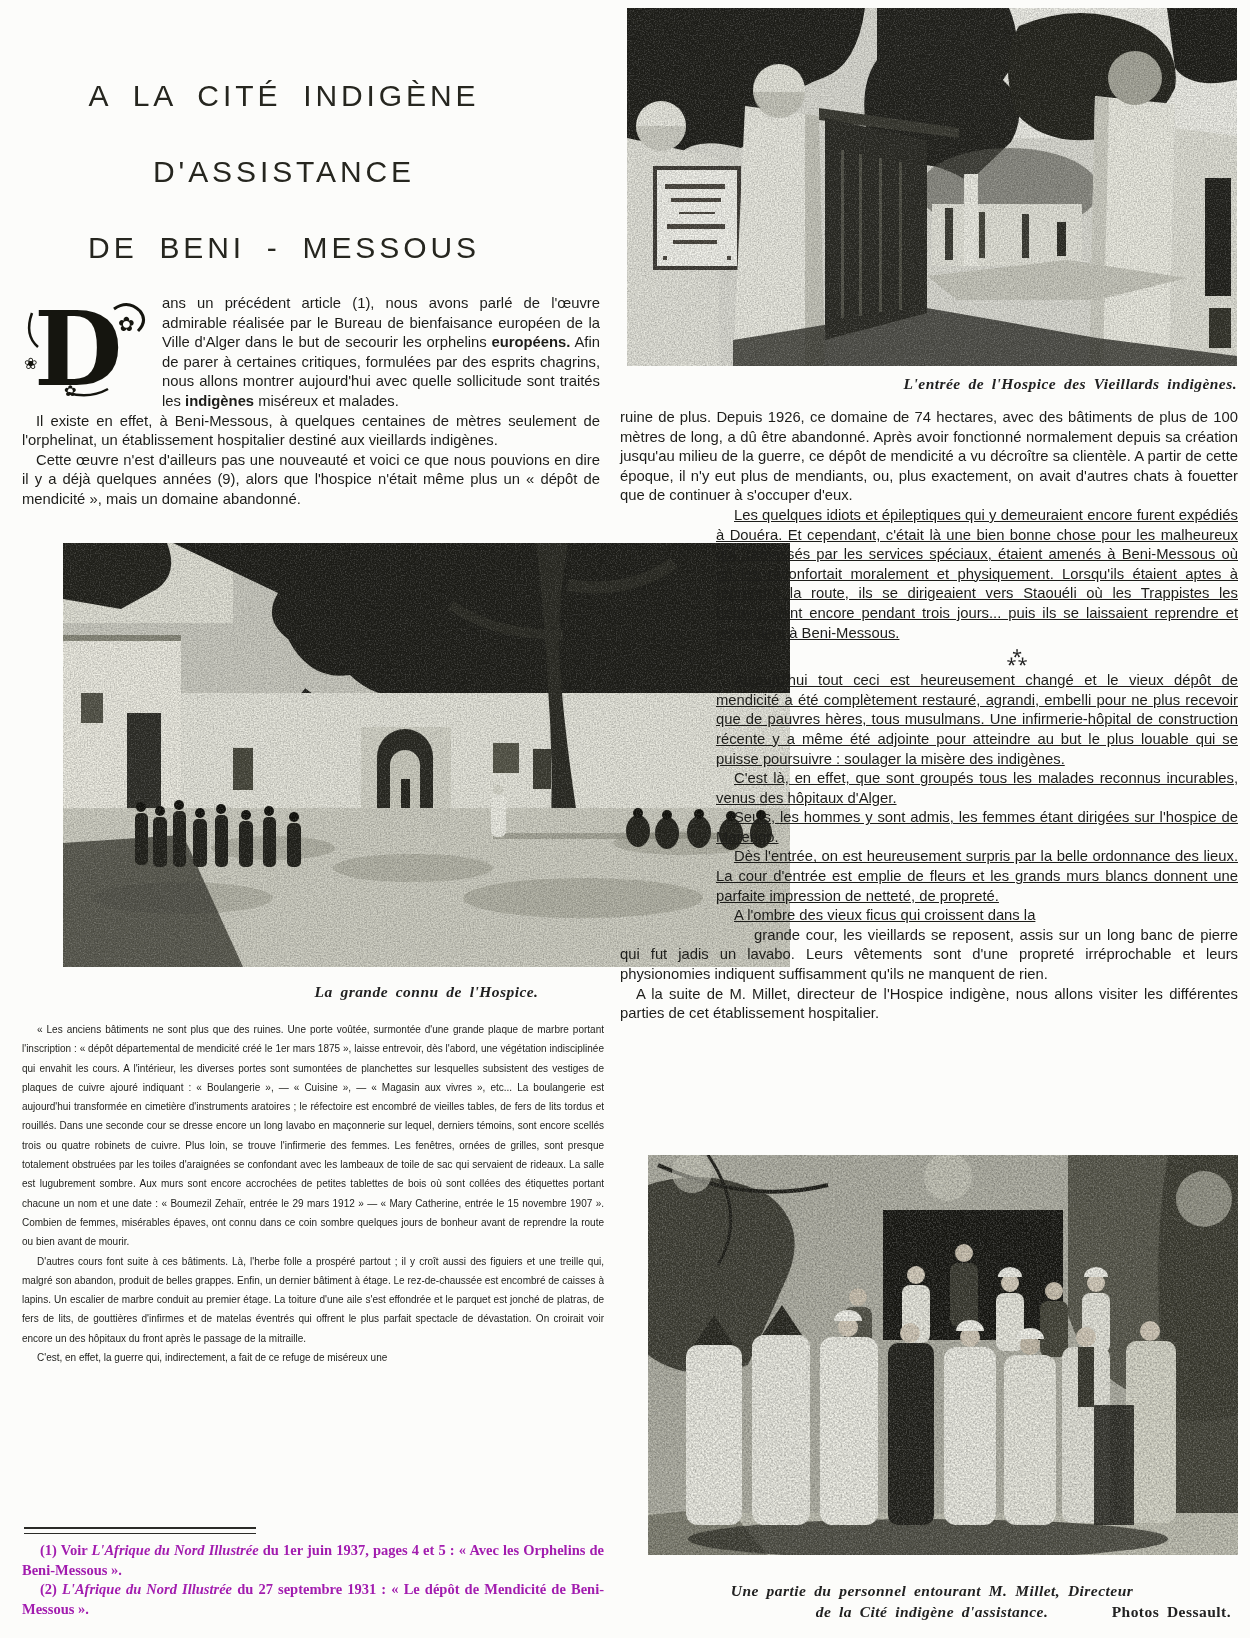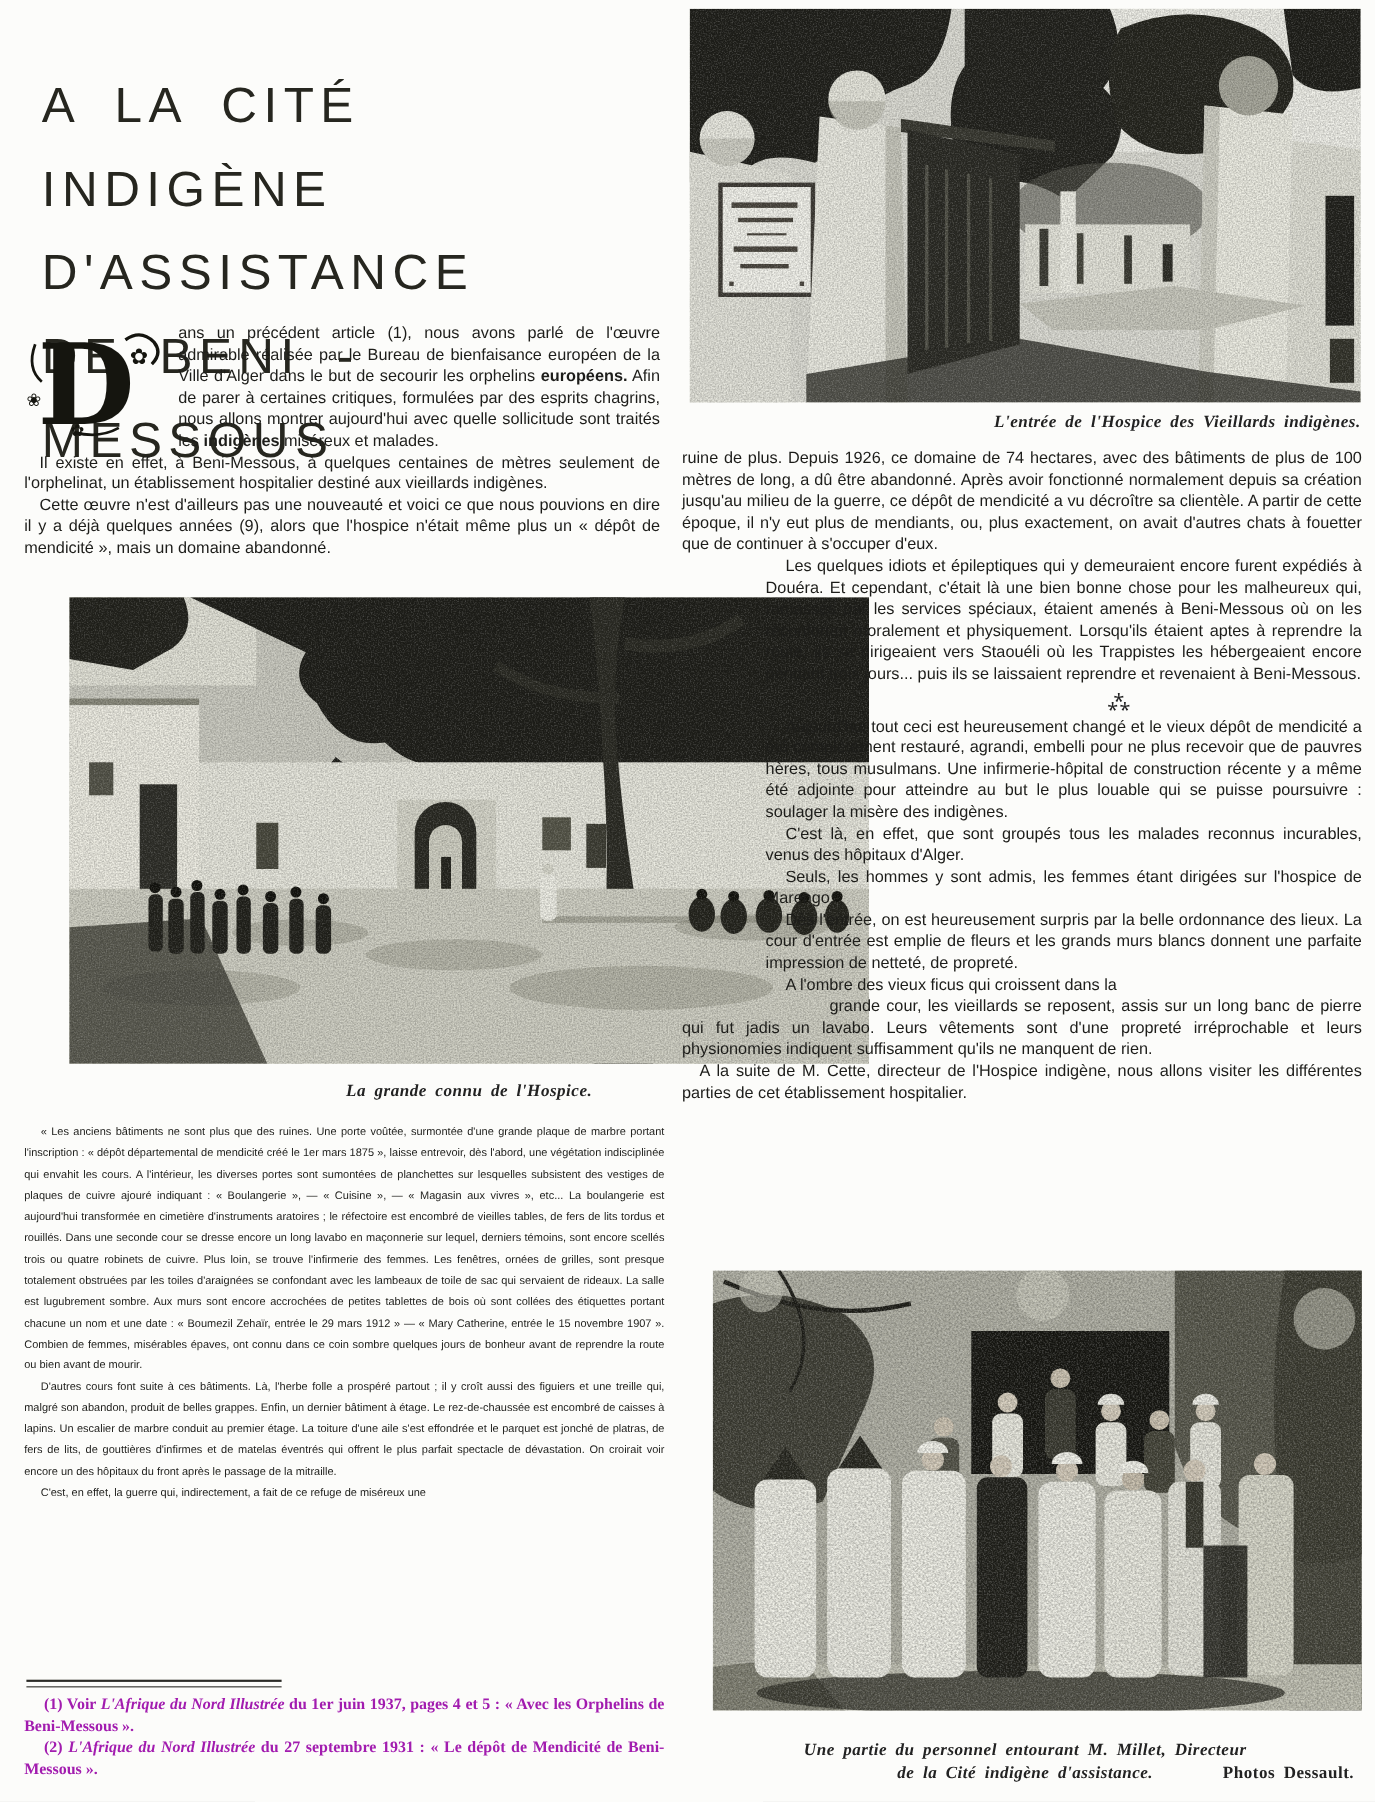--- a/index.html
+++ b/index.html
@@ -1,20 +1,20 @@
 <!DOCTYPE html>
 <html><head>
 <meta charset="utf-8">
 <style>
   html,body{margin:0;padding:0;background:#e9e9e6;}
   #page{position:relative;width:1250px;height:1638px;background:#fcfcfa;color:#1c1c1a;
         font-family:"Liberation Sans",sans-serif;overflow:hidden;}
   
-  .title{position:absolute;left:38px;top:58px;width:492px;text-align:left;
-         font-size:45px;line-height:76px;letter-spacing:.13em;word-spacing:.32em;color:#26261f;}
+  .title{position:absolute;left:38px;top:58px;width:492px;text-align:center;
+         font-size:30px;line-height:76px;letter-spacing:.13em;word-spacing:.32em;color:#26261f;}
   
   figure{margin:0;padding:0;}
   .photo{position:absolute;}
   .photo svg{display:block;}
   .gate{left:627px;top:8px;}
   .court{left:63px;top:543px;}
   .staff{left:648px;top:1155px;}
   
   .caption{position:absolute;font-family:"Liberation Serif",serif;font-style:italic;font-weight:700;
            font-size:15.5px;color:#222;letter-spacing:.03em;word-spacing:.22em;}
@@ -26,21 +26,21 @@
   
   .intro{position:absolute;left:22px;top:294px;width:578px;font-size:14.8px;line-height:19.6px;
          text-align:justify;color:#1d1d1a;}
   .intro p{margin:0;}
   .intro .ind{text-indent:14px;}
   .dropcap{float:left;width:128px;height:100px;margin:3px 12px 0 0;}
   b{font-weight:700;}
   .right-col{position:absolute;left:620px;top:408px;width:618px;font-size:14.8px;line-height:19.6px;
              text-align:justify;color:#1d1d1a;}
   .right-col p{margin:0;}
-  .right-col .narrow{margin-left:76px;text-indent:18px;}
+  .right-col .narrow{margin-left:96px;text-indent:18px;text-decoration:underline;}
   .right-col .noind{text-indent:0;}
   .fleuron{margin:3px 0 3px 176px;width:442px;text-align:center;font-size:18px;line-height:22px;color:#222;}
   .right-col .cont{text-indent:134px;}
   .right-col .sind{text-indent:16px;}
   .left-col{position:absolute;left:22px;top:1020px;width:582px;font-size:10px;line-height:19.3px;
             text-align:justify;color:#1d1d1a;}
   .left-col p{margin:0;text-indent:15px;}
   
   .fnrule{position:absolute;left:24px;top:1527px;width:232px;height:4px;
           border-top:2px solid #2b2b27;border-bottom:1px solid #2b2b27;}
@@ -234,21 +234,21 @@
   <section class="right-col">
     <p class="noind">ruine de plus. Depuis 1926, ce domaine de 74 hectares, avec des bâtiments de plus de 100 mètres de long, a dû être abandonné. Après avoir fonctionné normalement depuis sa création jusqu'au milieu de la guerre, ce dépôt de mendicité a vu décroître sa clientèle. A partir de cette époque, il n'y eut plus de mendiants, ou, plus exactement, on avait d'autres chats à fouetter que de continuer à s'occuper d'eux.</p>
     <p class="narrow">Les quelques idiots et épileptiques qui y demeuraient encore furent expédiés à Douéra. Et cependant, c'était là une bien bonne chose pour les malheureux qui, ramassés par les services spéciaux, étaient amenés à Beni-Messous où on les réconfortait moralement et physiquement. Lorsqu'ils étaient aptes à reprendre la route, ils se dirigeaient vers Staouéli où les Trappistes les hébergeaient encore pendant trois jours... puis ils se laissaient reprendre et revenaient à Beni-Messous.</p>
     <div class="fleuron">⁂</div>
     <p class="narrow">Aujourd'hui tout ceci est heureusement changé et le vieux dépôt de mendicité a été complètement restauré, agrandi, embelli pour ne plus recevoir que de pauvres hères, tous musulmans. Une infirmerie-hôpital de construction récente y a même été adjointe pour atteindre au but le plus louable qui se puisse poursuivre : soulager la misère des indigènes.</p>
     <p class="narrow">C'est là, en effet, que sont groupés tous les malades reconnus incurables, venus des hôpitaux d'Alger.</p>
     <p class="narrow">Seuls, les hommes y sont admis, les femmes étant dirigées sur l'hospice de Marengo.</p>
     <p class="narrow">Dès l'entrée, on est heureusement surpris par la belle ordonnance des lieux. La cour d'entrée est emplie de fleurs et les grands murs blancs donnent une parfaite impression de netteté, de propreté.</p>
     <p class="narrow">A l'ombre des vieux ficus qui croissent dans la</p>
     <p class="cont">grande cour, les vieillards se reposent, assis sur un long banc de pierre qui fut jadis un lavabo. Leurs vêtements sont d'une propreté irréprochable et leurs physionomies indiquent suffisamment qu'ils ne manquent de rien.</p>
-    <p class="sind">A la suite de M. Cette, directeur de l'Hospice indigène, nous allons visiter les différentes parties de cet établissement hospitalier.</p>
+    <p class="sind">A la suite de M. Millet, directeur de l'Hospice indigène, nous allons visiter les différentes parties de cet établissement hospitalier.</p>
   </section>
 
   <section class="left-col">
     <p>« Les anciens bâtiments ne sont plus que des ruines. Une porte voûtée, surmontée d'une grande plaque de marbre portant l'inscription : « dépôt départemental de mendicité créé le 1er mars 1875 », laisse entrevoir, dès l'abord, une végétation indisciplinée qui envahit les cours. A l'intérieur, les diverses portes sont sumontées de planchettes sur lesquelles subsistent des vestiges de plaques de cuivre ajouré indiquant : « Boulangerie », — « Cuisine », — « Magasin aux vivres », etc... La boulangerie est aujourd'hui transformée en cimetière d'instruments aratoires ; le réfectoire est encombré de vieilles tables, de fers de lits tordus et rouillés. Dans une seconde cour se dresse encore un long lavabo en maçonnerie sur lequel, derniers témoins, sont encore scellés trois ou quatre robinets de cuivre. Plus loin, se trouve l'infirmerie des femmes. Les fenêtres, ornées de grilles, sont presque totalement obstruées par les toiles d'araignées se confondant avec les lambeaux de toile de sac qui servaient de rideaux. La salle est lugubrement sombre. Aux murs sont encore accrochées de petites tablettes de bois où sont collées des étiquettes portant chacune un nom et une date : « Boumezil Zehaïr, entrée le 29 mars 1912 » — « Mary Catherine, entrée le 15 novembre 1907 ». Combien de femmes, misérables épaves, ont connu dans ce coin sombre quelques jours de bonheur avant de reprendre la route ou bien avant de mourir.</p>
     <p>D'autres cours font suite à ces bâtiments. Là, l'herbe folle a prospéré partout ; il y croît aussi des figuiers et une treille qui, malgré son abandon, produit de belles grappes. Enfin, un dernier bâtiment à étage. Le rez-de-chaussée est encombré de caisses à lapins. Un escalier de marbre conduit au premier étage. La toiture d'une aile s'est effondrée et le parquet est jonché de platras, de fers de lits, de gouttières d'infirmes et de matelas éventrés qui offrent le plus parfait spectacle de dévastation. On croirait voir encore un des hôpitaux du front après le passage de la mitraille.</p>
     <p>C'est, en effet, la guerre qui, indirectement, a fait de ce refuge de miséreux une</p>
   </section>
 
   <div class="fnrule"></div>
   <section class="footnotes">

